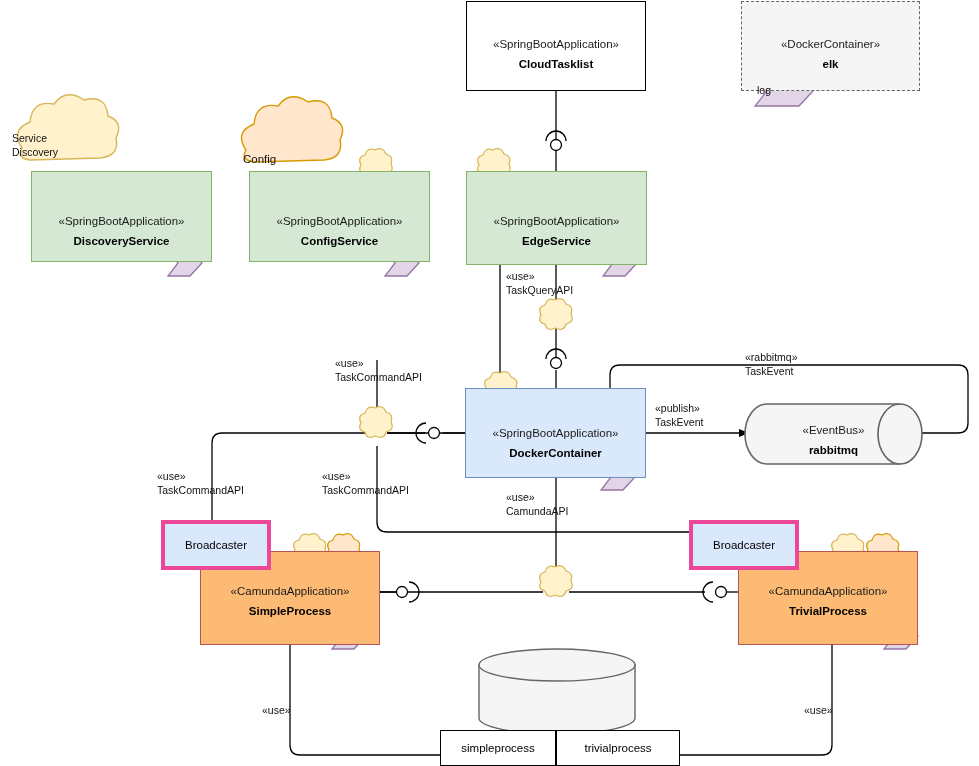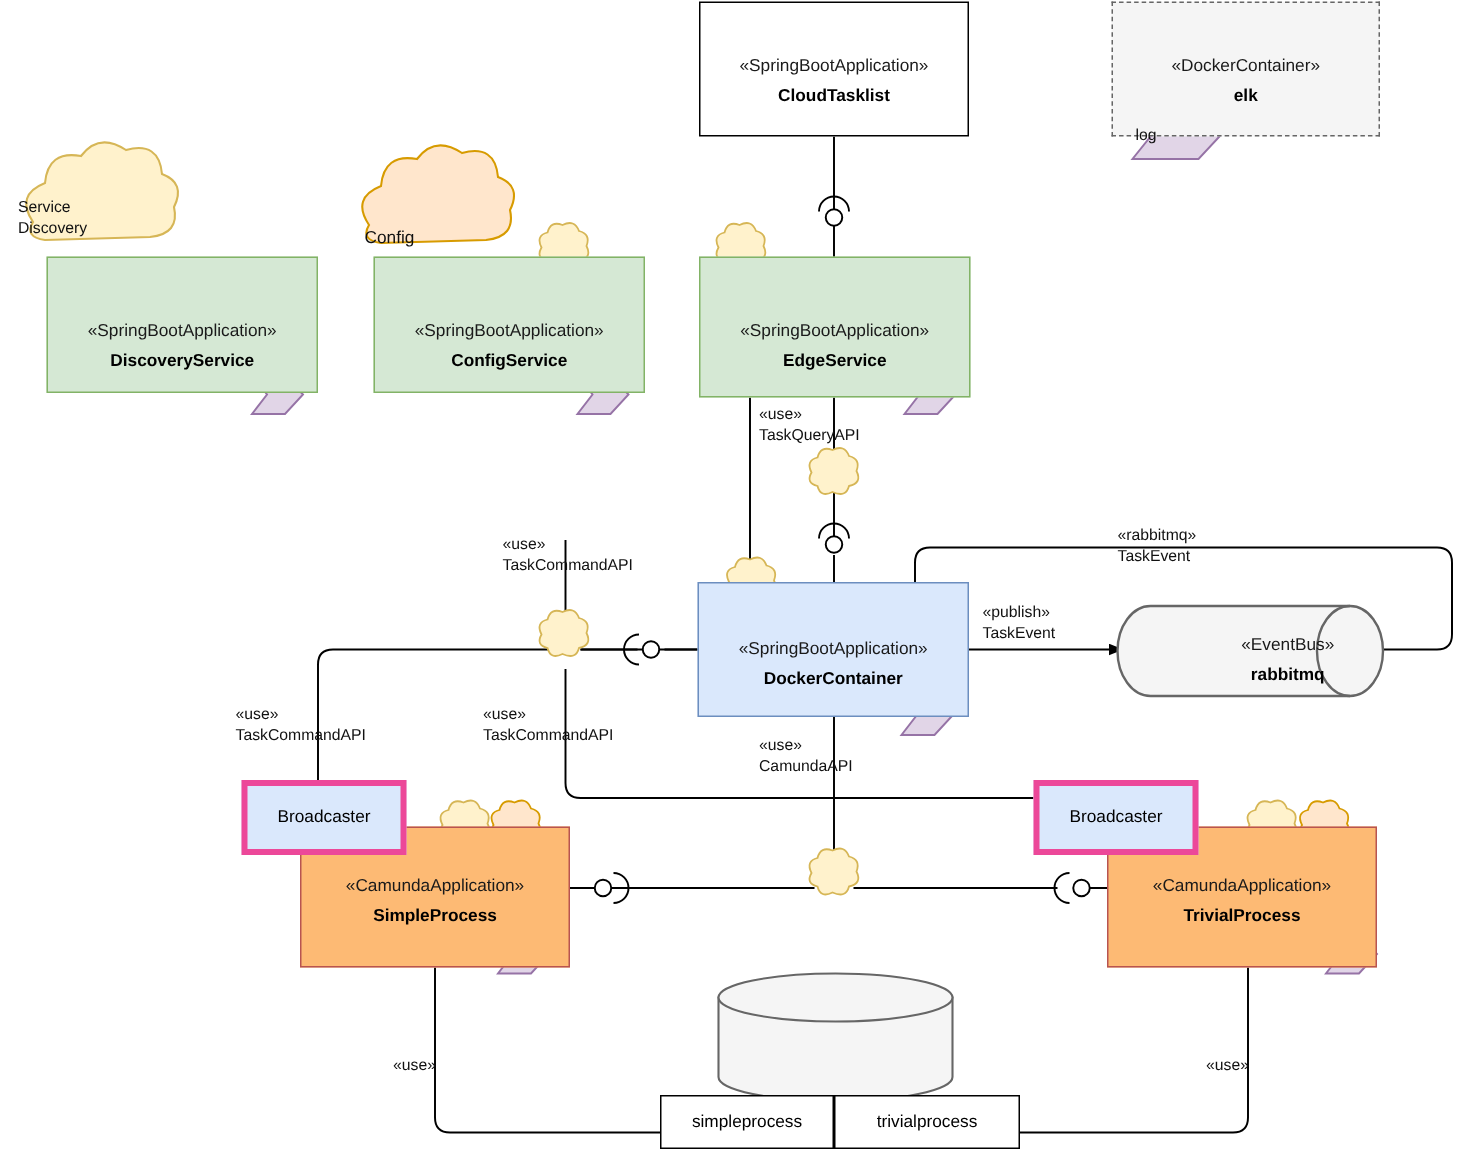--- a/index.html
+++ b/index.html
@@ -242,21 +242,21 @@
     </div>
   </div>
 
   <div class="node comp-box blue" style="left:465px;top:388px;width:181px;height:90px;">
     <div class="comp-label" style="top:33px;">
       <span class="stereo">«SpringBootApplication»</span><br>
       <span class="nm">DockerContainer</span>
     </div>
   </div>
 
-  <div class="cyl-text" style="left:792px;top:419px;width:133px;">
+  <div class="cyl-text" style="left:767px;top:419px;width:133px;">
     <span class="stereo">«EventBus»</span><br>
     <span class="nm">rabbitmq</span>
   </div>
 
   <div class="node comp-box red" style="left:200px;top:551px;width:180px;height:94px;">
     <div class="comp-label" style="top:28px;">
       <span class="stereo">«CamundaApplication»</span><br>
       <span class="nm">SimpleProcess</span>
     </div>
   </div>

